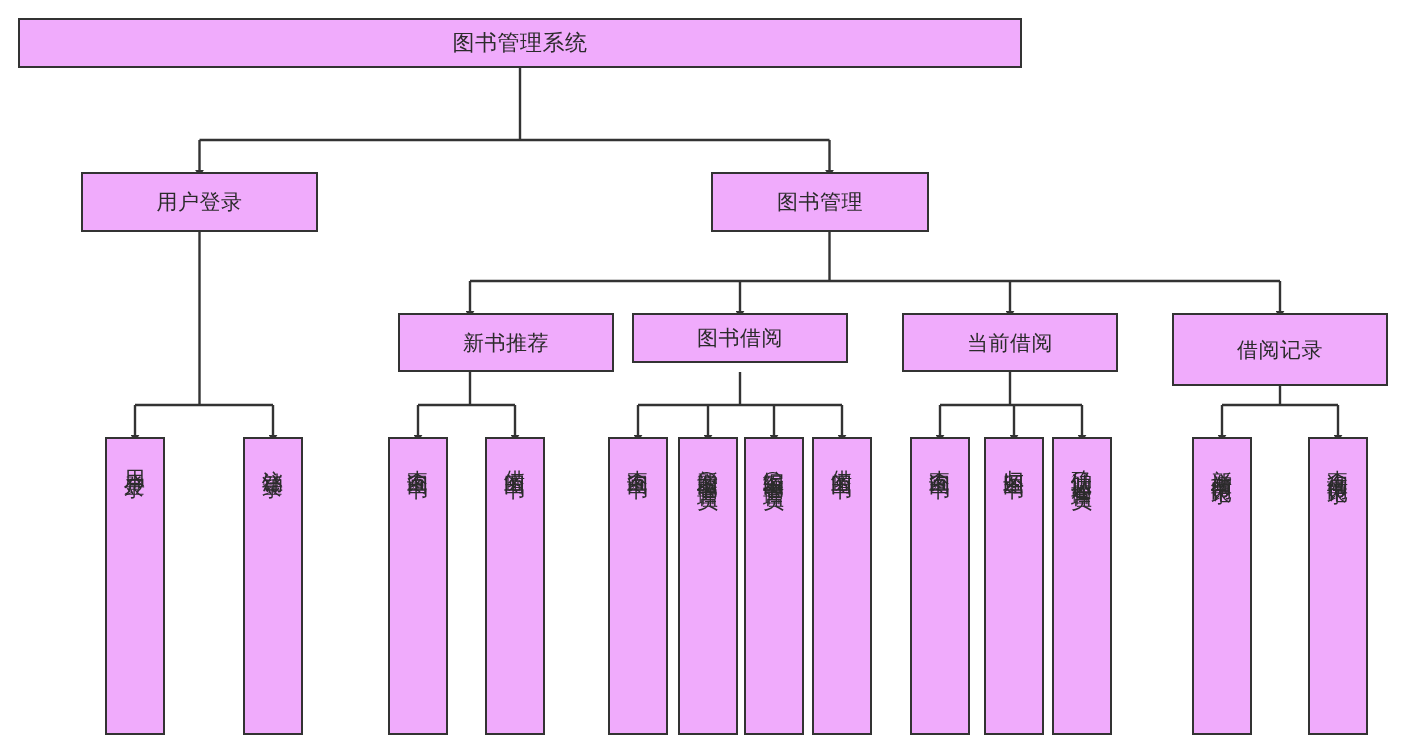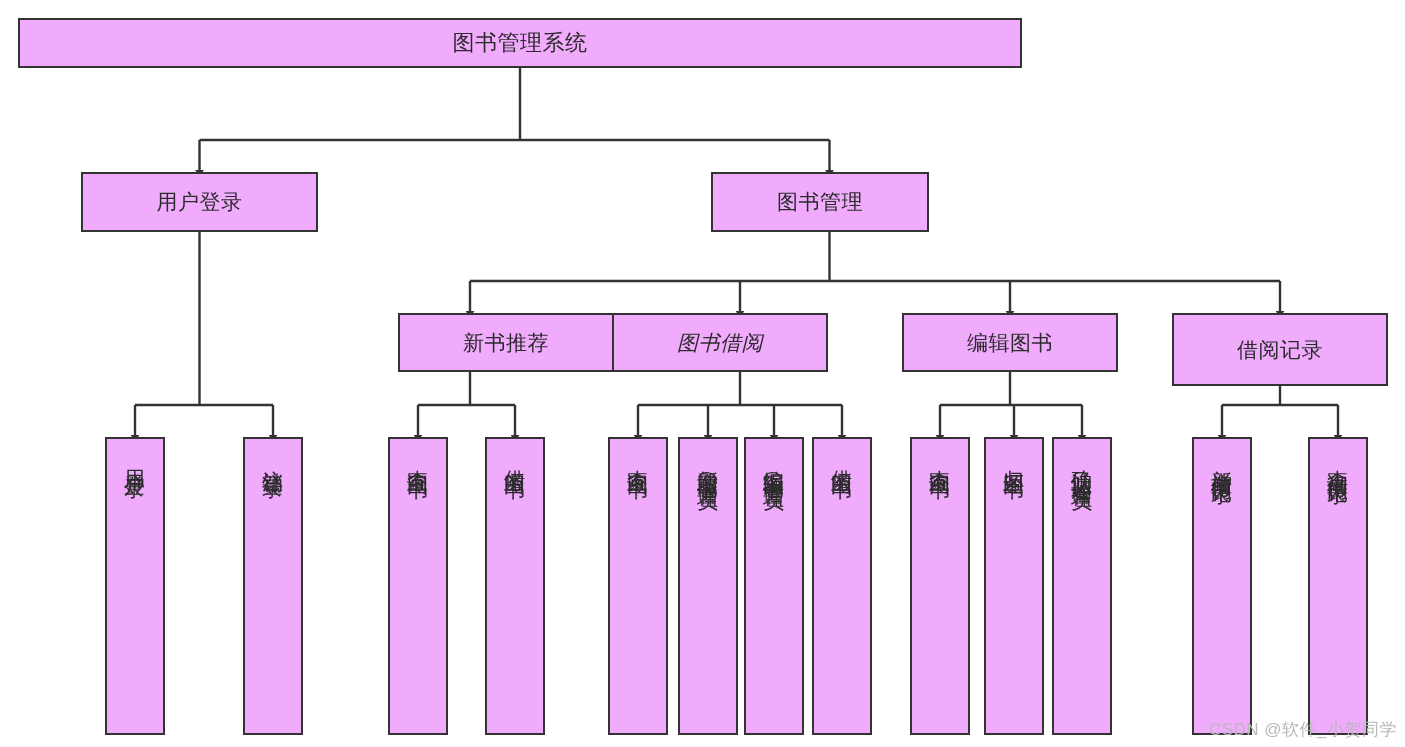--- a/index.html
+++ b/index.html
@@ -119,25 +119,25 @@
       </div>
       <div class="node level1 horizontal" style="left: 81px; top: 172px; width: 237px; height: 60px;">
         <span class="node-label">用户登录</span>
       </div>
       <div class="node level1 horizontal" style="left: 711px; top: 172px; width: 218px; height: 60px;">
         <span class="node-label">图书管理</span>
       </div>
       <div class="node level2 horizontal" style="left: 362px; top: 313px; width: 216px; height: 59px; margin-left: 36px;">
         <span class="node-label">新书推荐</span>
       </div>
-      <div class="node level2 horizontal" style="left: 612px; top: 313px; width: 216px; height: 59px; font-style: italic;">
+      <div class="node level2 horizontal" style="left: 632px; top: 313px; width: 216px; height: 50px;">
         <span class="node-label">图书借阅</span>
       </div>
       <div class="node level2 horizontal" style="left: 902px; top: 313px; width: 216px; height: 59px;">
-        <span class="node-label">编辑图书</span>
+        <span class="node-label">当前借阅</span>
       </div>
       <div class="node level2 horizontal" style="left: 1172px; top: 313px; width: 216px; height: 73px;">
         <span class="node-label">借阅记录</span>
       </div>
       <div class="node leaf vertical" style="left: 105px; top: 437px; width: 60px; height: 298px;">
         <span class="node-label">用户登录</span>
       </div>
       <div class="node leaf vertical" style="left: 243px; top: 437px; width: 60px; height: 298px;">
         <span class="node-label">注销登录</span>
       </div>
@@ -168,14 +168,13 @@
       <div class="node leaf vertical" style="left: 1052px; top: 437px; width: 60px; height: 298px;">
         <span class="node-label">确认归还（管理员）</span>
       </div>
       <div class="node leaf vertical" style="left: 1192px; top: 437px; width: 60px; height: 298px;">
         <span class="node-label">新增借阅记录</span>
       </div>
       <div class="node leaf vertical" style="left: 1308px; top: 437px; width: 60px; height: 298px;">
         <span class="node-label">查询借阅记录</span>
       </div>
     </div>
-  <div id="watermark">CSDN @软件_小贺同学</div>
 </div>
 
 </body></html>

